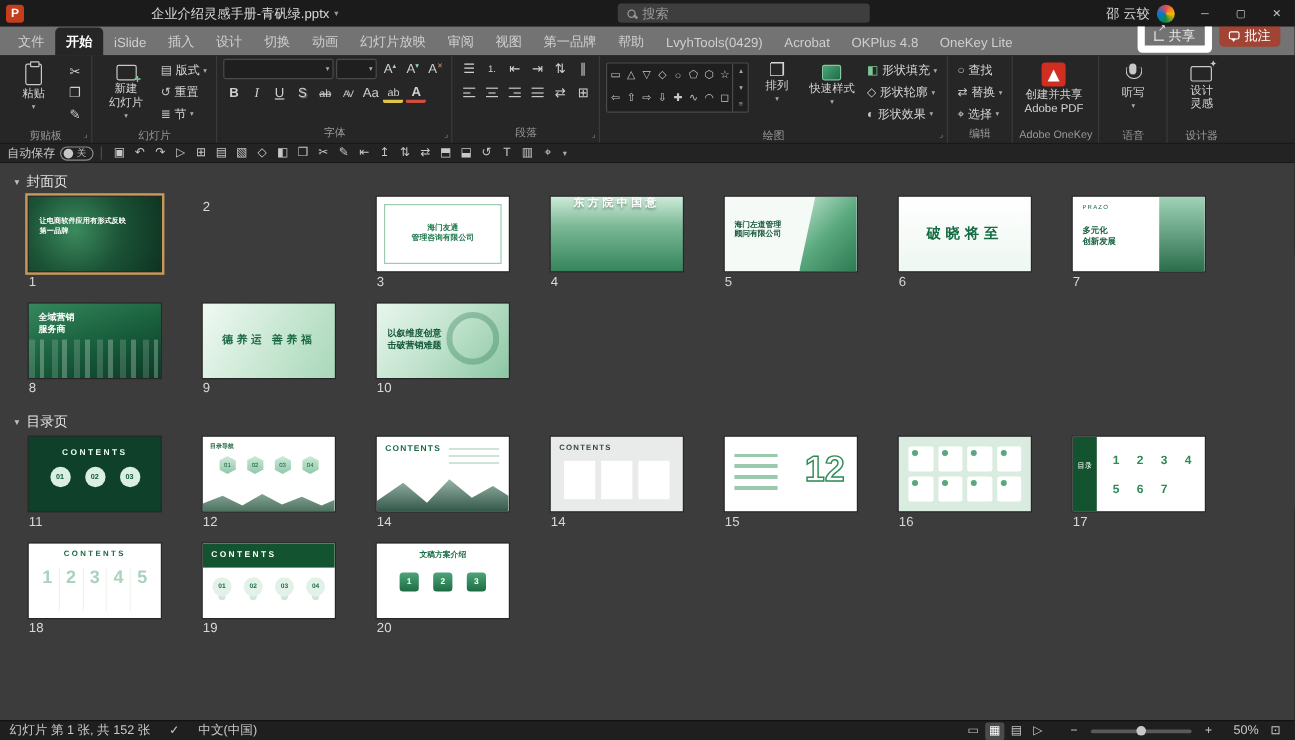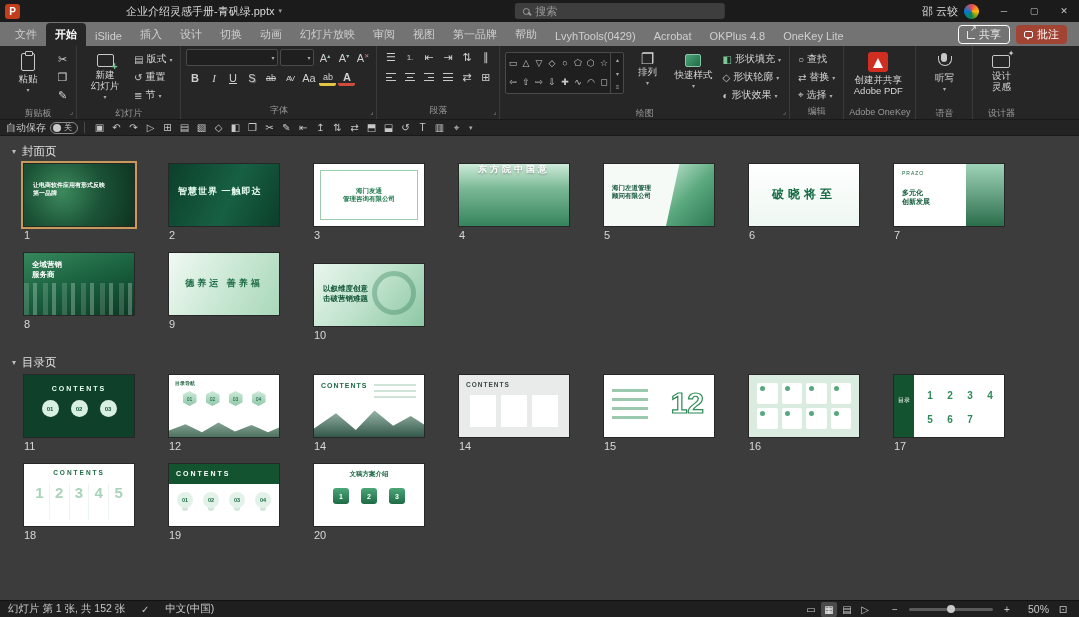--- a/index.html
+++ b/index.html
@@ -18,21 +18,21 @@
   .uname{margin-right:6px;white-space:nowrap;}
   .avatar{width:15px;height:15px;border-radius:50%;background:conic-gradient(#e74856,#ffb900,#10893e,#0078d7,#e74856);margin-right:10px;}
   .winbtn{width:30px;height:100%;display:flex;align-items:center;justify-content:center;color:#c8c8c8;font-size:9px;cursor:pointer;}
 
   
   .menubar{height:24px;background:#737373;display:flex;align-items:flex-end;color:#cfcfcf;flex:0 0 auto;padding:0 12px 0 6px;}
   .tabs{display:flex;align-items:flex-end;height:100%;}
   .tab{padding:4px 9px;font-size:11px;white-space:nowrap;cursor:pointer;border-radius:4px 4px 0 0;}
   .tab.active{background:#262626;color:#fff;font-weight:bold;}
   .mb-right{margin-left:auto;display:flex;align-items:center;gap:6px;padding-bottom:2px;}
-  .share{display:flex;align-items:center;gap:4px;background:none;border:1px solid #ffffff;border-radius:4px;color:#e8e8e8;font-size:11px;padding:1px 8px;cursor:pointer;}
+  .share{display:flex;align-items:center;gap:4px;background:none;border:6px solid #ffffff;border-radius:4px;color:#e8e8e8;font-size:11px;padding:1px 8px;cursor:pointer;}
   .share-ic{width:8px;height:8px;border-bottom:1.5px solid #e8e8e8;border-left:1.5px solid #e8e8e8;position:relative;}
   .share-ic::after{content:"↗";position:absolute;top:-7px;left:2px;font-size:8px;color:#e8e8e8;}
   .comments{display:flex;align-items:center;gap:4px;background:#a14433;border:none;border-radius:4px;color:#fff;font-size:11px;padding:2px 8px;cursor:pointer;}
   .cm-ic{width:9px;height:7px;border:1.2px solid #fff;border-radius:2px;position:relative;}
   .cm-ic::after{content:"";position:absolute;left:1px;bottom:-3px;border-left:2px solid transparent;border-right:2px solid transparent;border-top:3px solid #fff;}
 
   
   .ribbon{height:74px;background:#262626;display:flex;flex:0 0 auto;border-bottom:1px solid #191919;overflow:hidden;}
   .rgroup{display:flex;flex-direction:column;border-right:1px solid #3a3a3a;padding:3px 5px 0;position:relative;}
   .rbody{flex:1;display:flex;align-items:flex-start;gap:3px;}
@@ -132,21 +132,21 @@
   .k7 .tc{padding:24px 0 0 8px;color:#17603f;}
   .k7 .ln{font-size:7px;font-weight:bold;}
   .k7 .logo{position:absolute;left:8px;top:6px;font-size:5px;color:#17603f;letter-spacing:1px;z-index:2;}
   .k8{background:linear-gradient(160deg,#35875c 0%,#175c3b 55%,#0b3a24 100%);}
   .k8::after{content:"";position:absolute;left:0;bottom:0;width:100%;height:32px;background:repeating-linear-gradient(90deg,rgba(255,255,255,.16) 0 5px,transparent 5px 9px,rgba(255,255,255,.26) 9px 13px,transparent 13px 19px);}
   .k8 .tc{padding:7px 0 0 8px;color:#fff;}
   .k8 .ln{font-size:7.5px;font-weight:bold;}
   .k9{background:linear-gradient(120deg,#f0f9f3,#c4e5cf 60%,#a9d8ba);}
   .k9 .tc{display:flex;align-items:center;justify-content:center;color:#1c6b45;}
   .k9 .ln{font-size:9px;font-weight:bold;letter-spacing:3px;}
-  .k10{background:linear-gradient(130deg,#e9f6ed 0%,#bfe2cc 50%,#8cc7a4 100%);margin-top:11px;}
+  .k10{background:linear-gradient(130deg,#e9f6ed 0%,#bfe2cc 50%,#8cc7a4 100%);}
   .k10::before{content:"";position:absolute;right:8px;top:7px;width:34px;height:34px;border:5px solid rgba(47,122,83,.35);border-radius:50%;}
   .k10 .tc{padding:20px 0 0 9px;color:#14573a;}
   .k10 .ln{font-size:7.5px;font-weight:bold;}
   .k11{background:#0f4029;}
   .k11 .tc{display:flex;flex-direction:column;align-items:center;padding-top:9px;gap:7px;}
   .k11 .ln{color:#eafff2;font-size:7px;font-weight:bold;letter-spacing:2px;}
   .k11 .chips{display:flex;gap:12px;}
   .k11 .chip{width:17px;height:17px;border-radius:50%;background:#d9efe1;color:#14573a;font-size:6px;font-weight:bold;display:flex;align-items:center;justify-content:center;}
   .k12{background:#fff;}
   .k12 .ln{position:absolute;left:6px;top:5px;font-size:5px;color:#2a6b4a;font-weight:bold;}
@@ -523,25 +523,20 @@
           <div class="cell">
             <div class="thumb k1 selected">
               <div class="tc">
                 <div class="ln">让电商软件应用有形式反映</div>
                 <div class="ln">第一品牌</div>
               </div>
             </div>
             <div class="slide-num">1</div>
           </div>
           <div class="cell">
-            <div class="thumb k2">
-              <div class="tc">
-                <div class="ln">智慧世界 一触即达</div>
-              </div>
-            </div>
             <div class="slide-num">2</div>
           </div>
           <div class="cell">
             <div class="thumb k3">
               <div class="tc">
                 <div class="ln">海门友通</div>
                 <div class="ln">管理咨询有限公司</div>
               </div>
             </div>
             <div class="slide-num">3</div>

